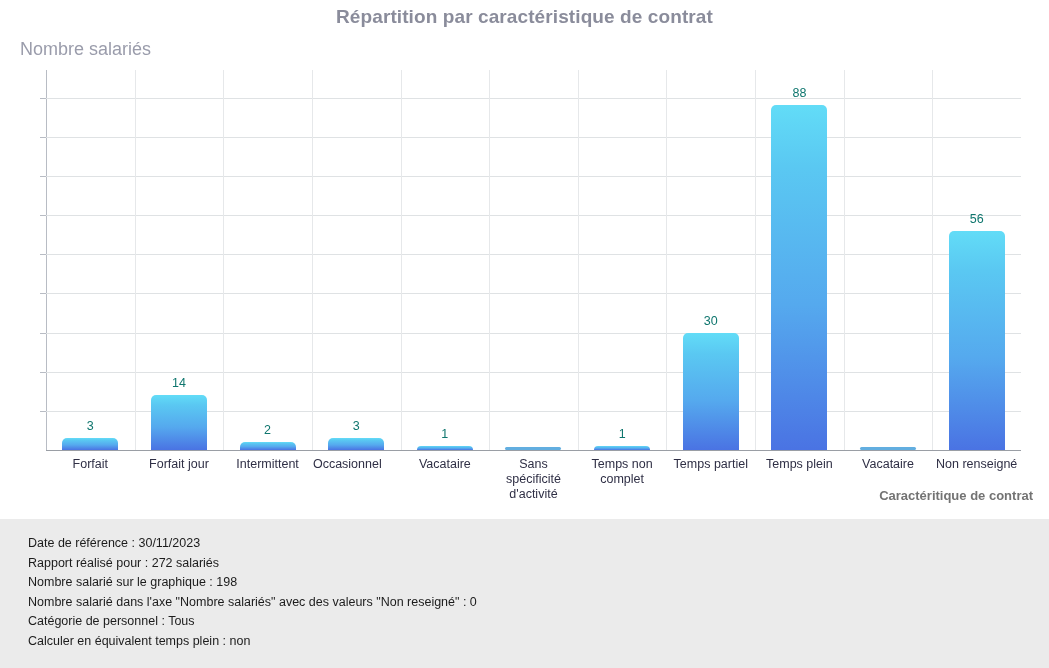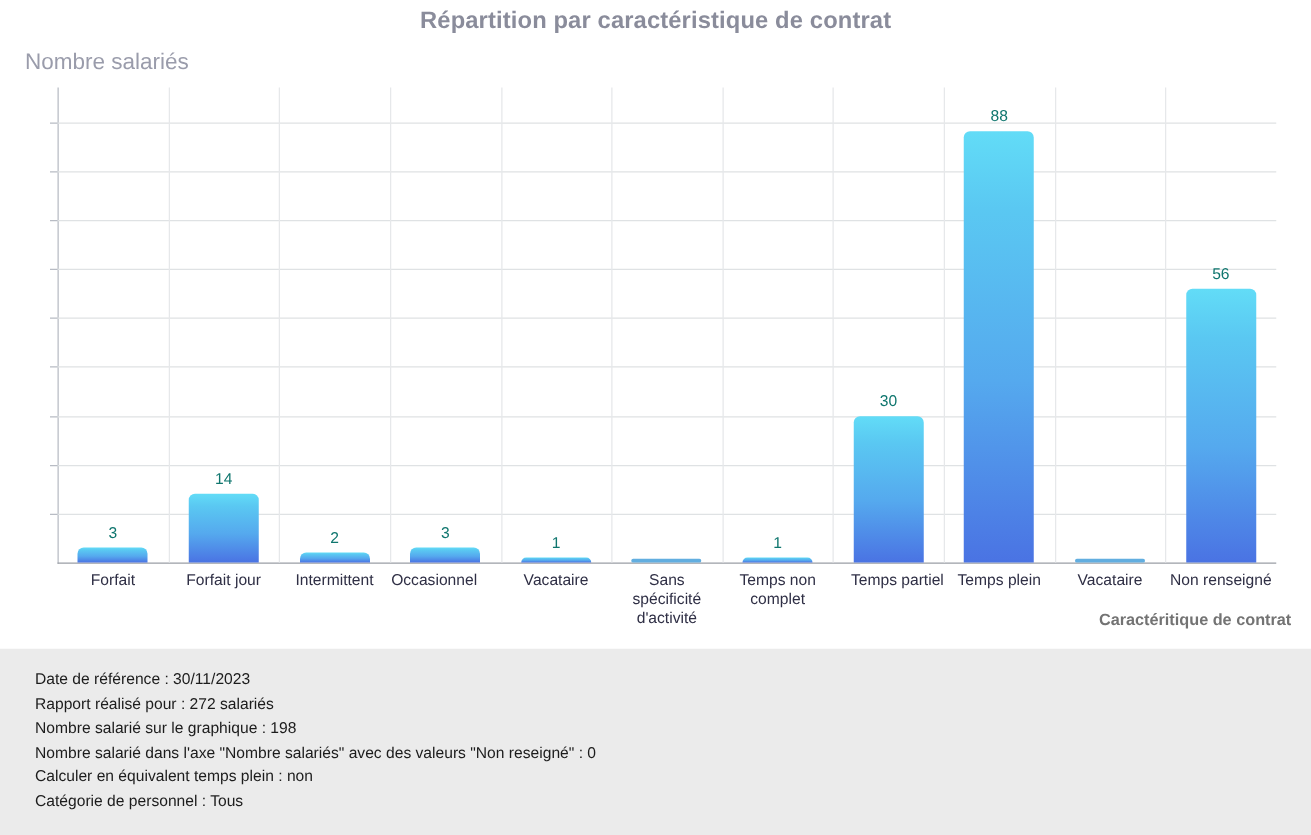--- a/index.html
+++ b/index.html
@@ -268,36 +268,36 @@
     </div>
     <div class="x-label" style="left: 443.182px; width: 88.6364px;">
       <div>Sans</div>
       <div>spécificité</div>
       <div>d'activité</div>
     </div>
     <div class="x-label" style="left: 531.818px; width: 88.6364px;">
       <div>Temps non</div>
       <div>complet</div>
     </div>
-    <div class="x-label" style="left: 620.455px; width: 88.6364px; text-align: right;">
+    <div class="x-label" style="left: 620.455px; width: 88.6364px;">
       <div>Temps partiel</div>
     </div>
     <div class="x-label" style="left: 709.091px; width: 88.6364px;">
       <div>Temps plein</div>
     </div>
     <div class="x-label" style="left: 797.727px; width: 88.6364px;">
       <div>Vacataire</div>
     </div>
     <div class="x-label" style="left: 886.364px; width: 88.6364px;">
       <div>Non renseigné</div>
     </div>
   </div>
 
 <div class="footer-panel">
   <div class="footer-list" id="footer-list">
       <div class="footer-line">Date de référence : 30/11/2023</div>
       <div class="footer-line">Rapport réalisé pour : 272 salariés</div>
       <div class="footer-line">Nombre salarié sur le graphique : 198</div>
       <div class="footer-line">Nombre salarié dans l'axe "Nombre salariés" avec des valeurs "Non reseigné" : 0</div>
+      <div class="footer-line">Catégorie de personnel : Tous</div>
       <div class="footer-line">Calculer en équivalent temps plein : non</div>
-      <div class="footer-line">Catégorie de personnel : Tous</div>
     </div>
 </div>
 
 </body></html>

